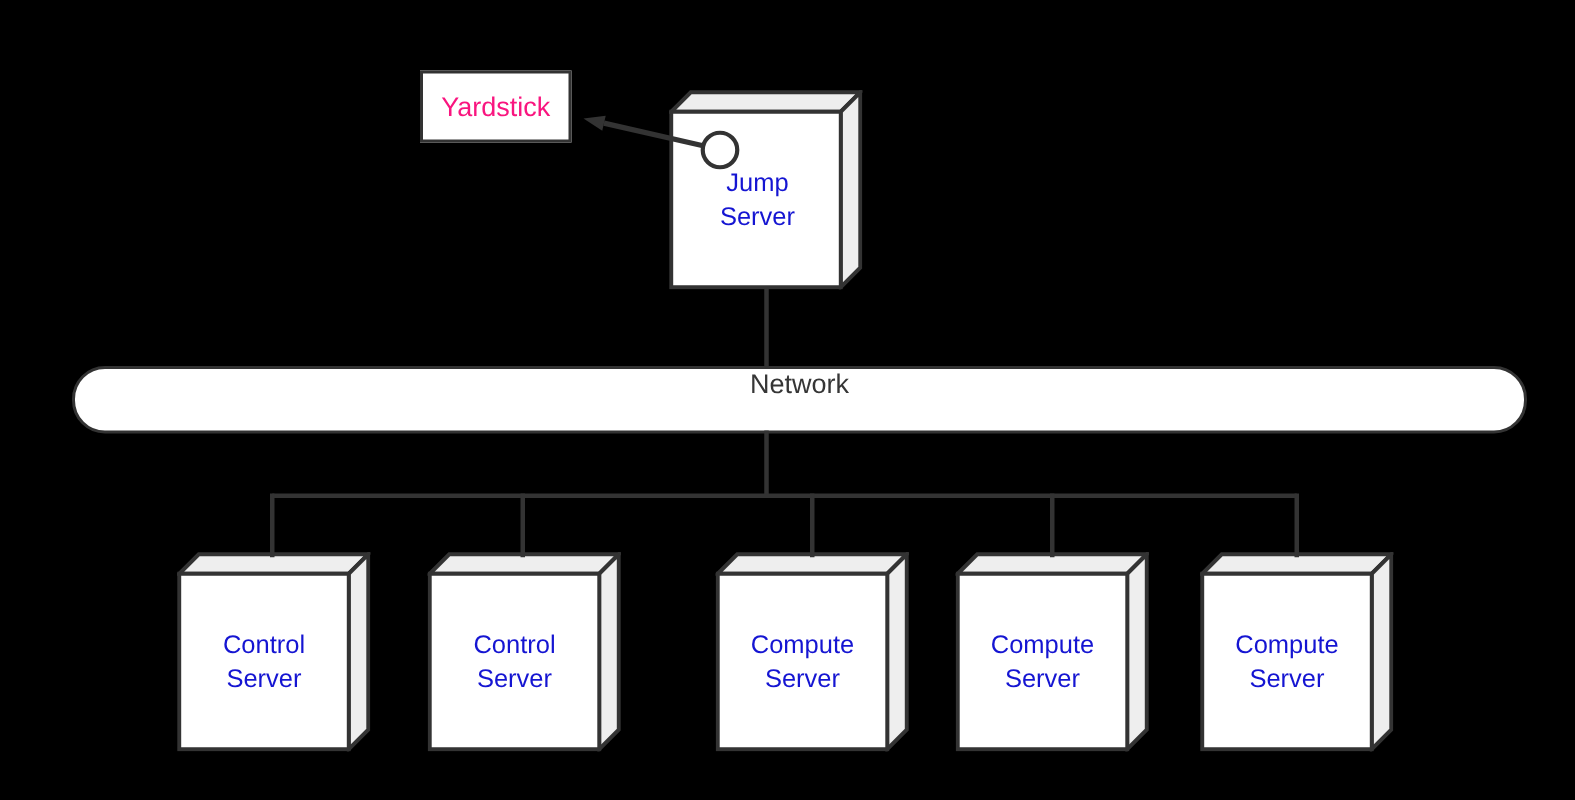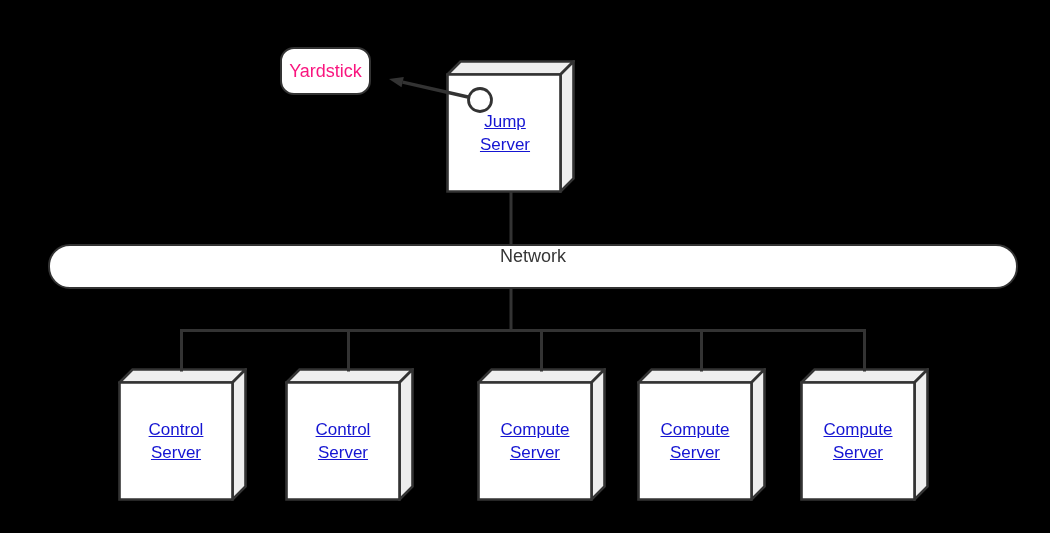--- a/index.html
+++ b/index.html
@@ -40,30 +40,29 @@
     width: 112px;
     height: 114px;
     display: flex;
     align-items: center;
     justify-content: center;
     text-align: center;
     white-space: pre-line;
     color: var(--server-label, #1515d2);
     font-size: 17px;
     line-height: 23px;
-    text-decoration: underline;
   }
   .yardstick-box {
     position: absolute;
     left: 280px; top: 47px;
-    width: 91px; height: 48px;
+    width: 101px; height: 48px;
     box-sizing: border-box;
     background: var(--node-fill, #fff);
     border: 2.5px solid var(--outline, #333);
-    border-radius: 14px;
+    border-radius: 0;
     display: flex;
     align-items: center;
     justify-content: center;
     color: var(--yardstick-label, #f9157f);
     font-size: 18px;
     z-index: 2;
   }
   .network-pill {
     position: absolute;
     left: 48px; top: 244px;

